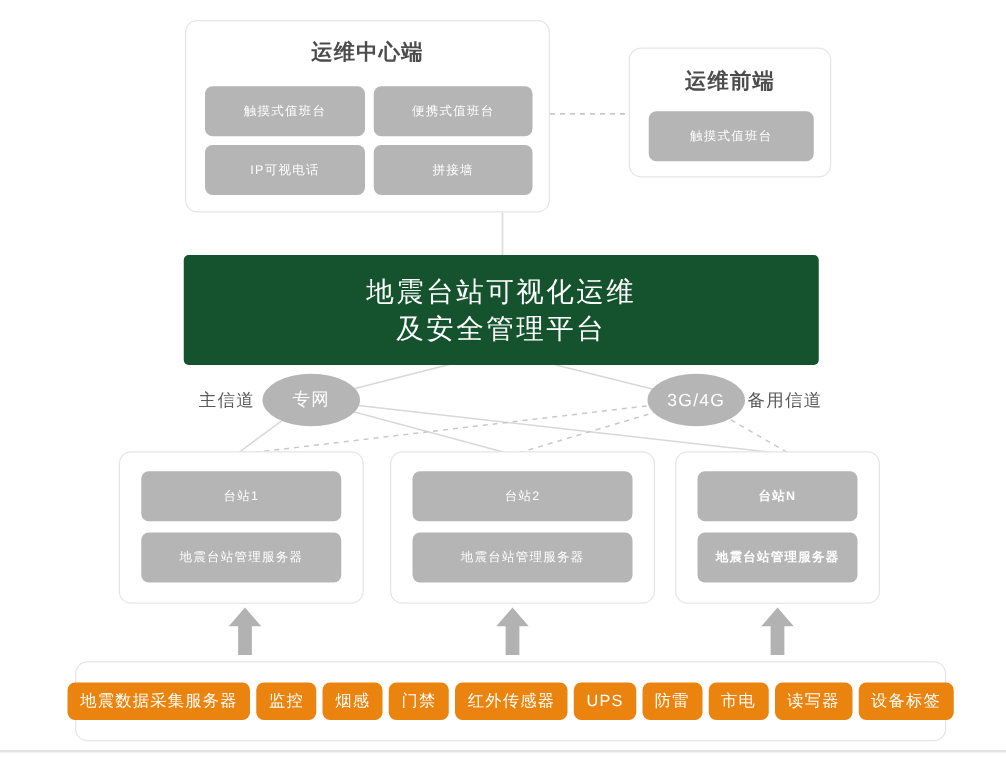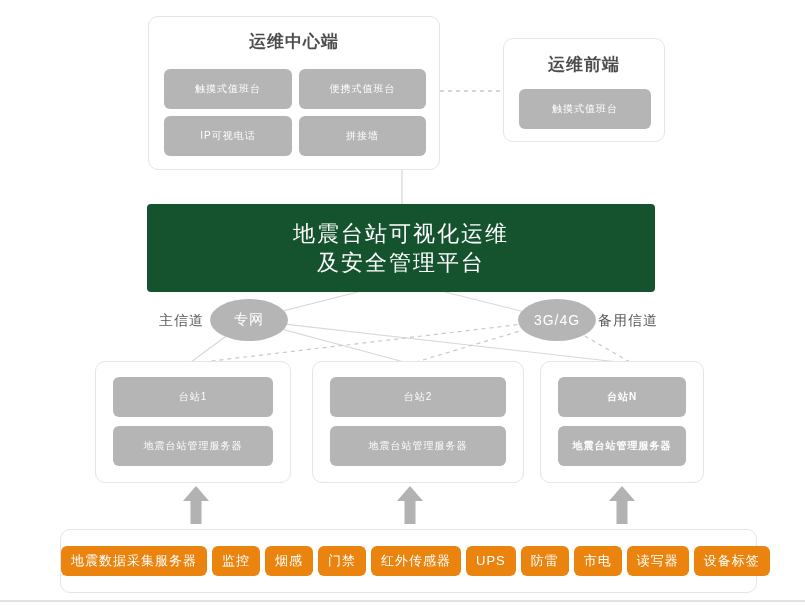--- a/index.html
+++ b/index.html
@@ -33,21 +33,21 @@
     display:flex;align-items:center;justify-content:center;letter-spacing:1px;
   }
   .chan-label{
     position:absolute;font-size:14px;color:#595959;z-index:3;letter-spacing:1px;
   }
   .svg-layer{position:absolute;left:0;top:0;z-index:1;}
   .devices-bar{
     position:absolute;left:60px;top:529px;width:697px;height:64px;
     background:#ffffff;border:1px solid #e5e5e5;border-radius:10px;
     box-sizing:border-box;z-index:2;
-    display:flex;align-items:center;justify-content:space-between;gap:5px;
+    display:flex;align-items:center;justify-content:center;gap:5px;
   }
   .obtn{
     background:#ea840e;border-radius:6px;color:#ffffff;font-size:13px;
     height:30px;line-height:30px;padding:0 10px;white-space:nowrap;
     letter-spacing:1px;
   }
   .bottom-line{
     position:absolute;left:0;top:600px;width:805px;height:2px;
     background:#e3e3e3;z-index:0;
   }

